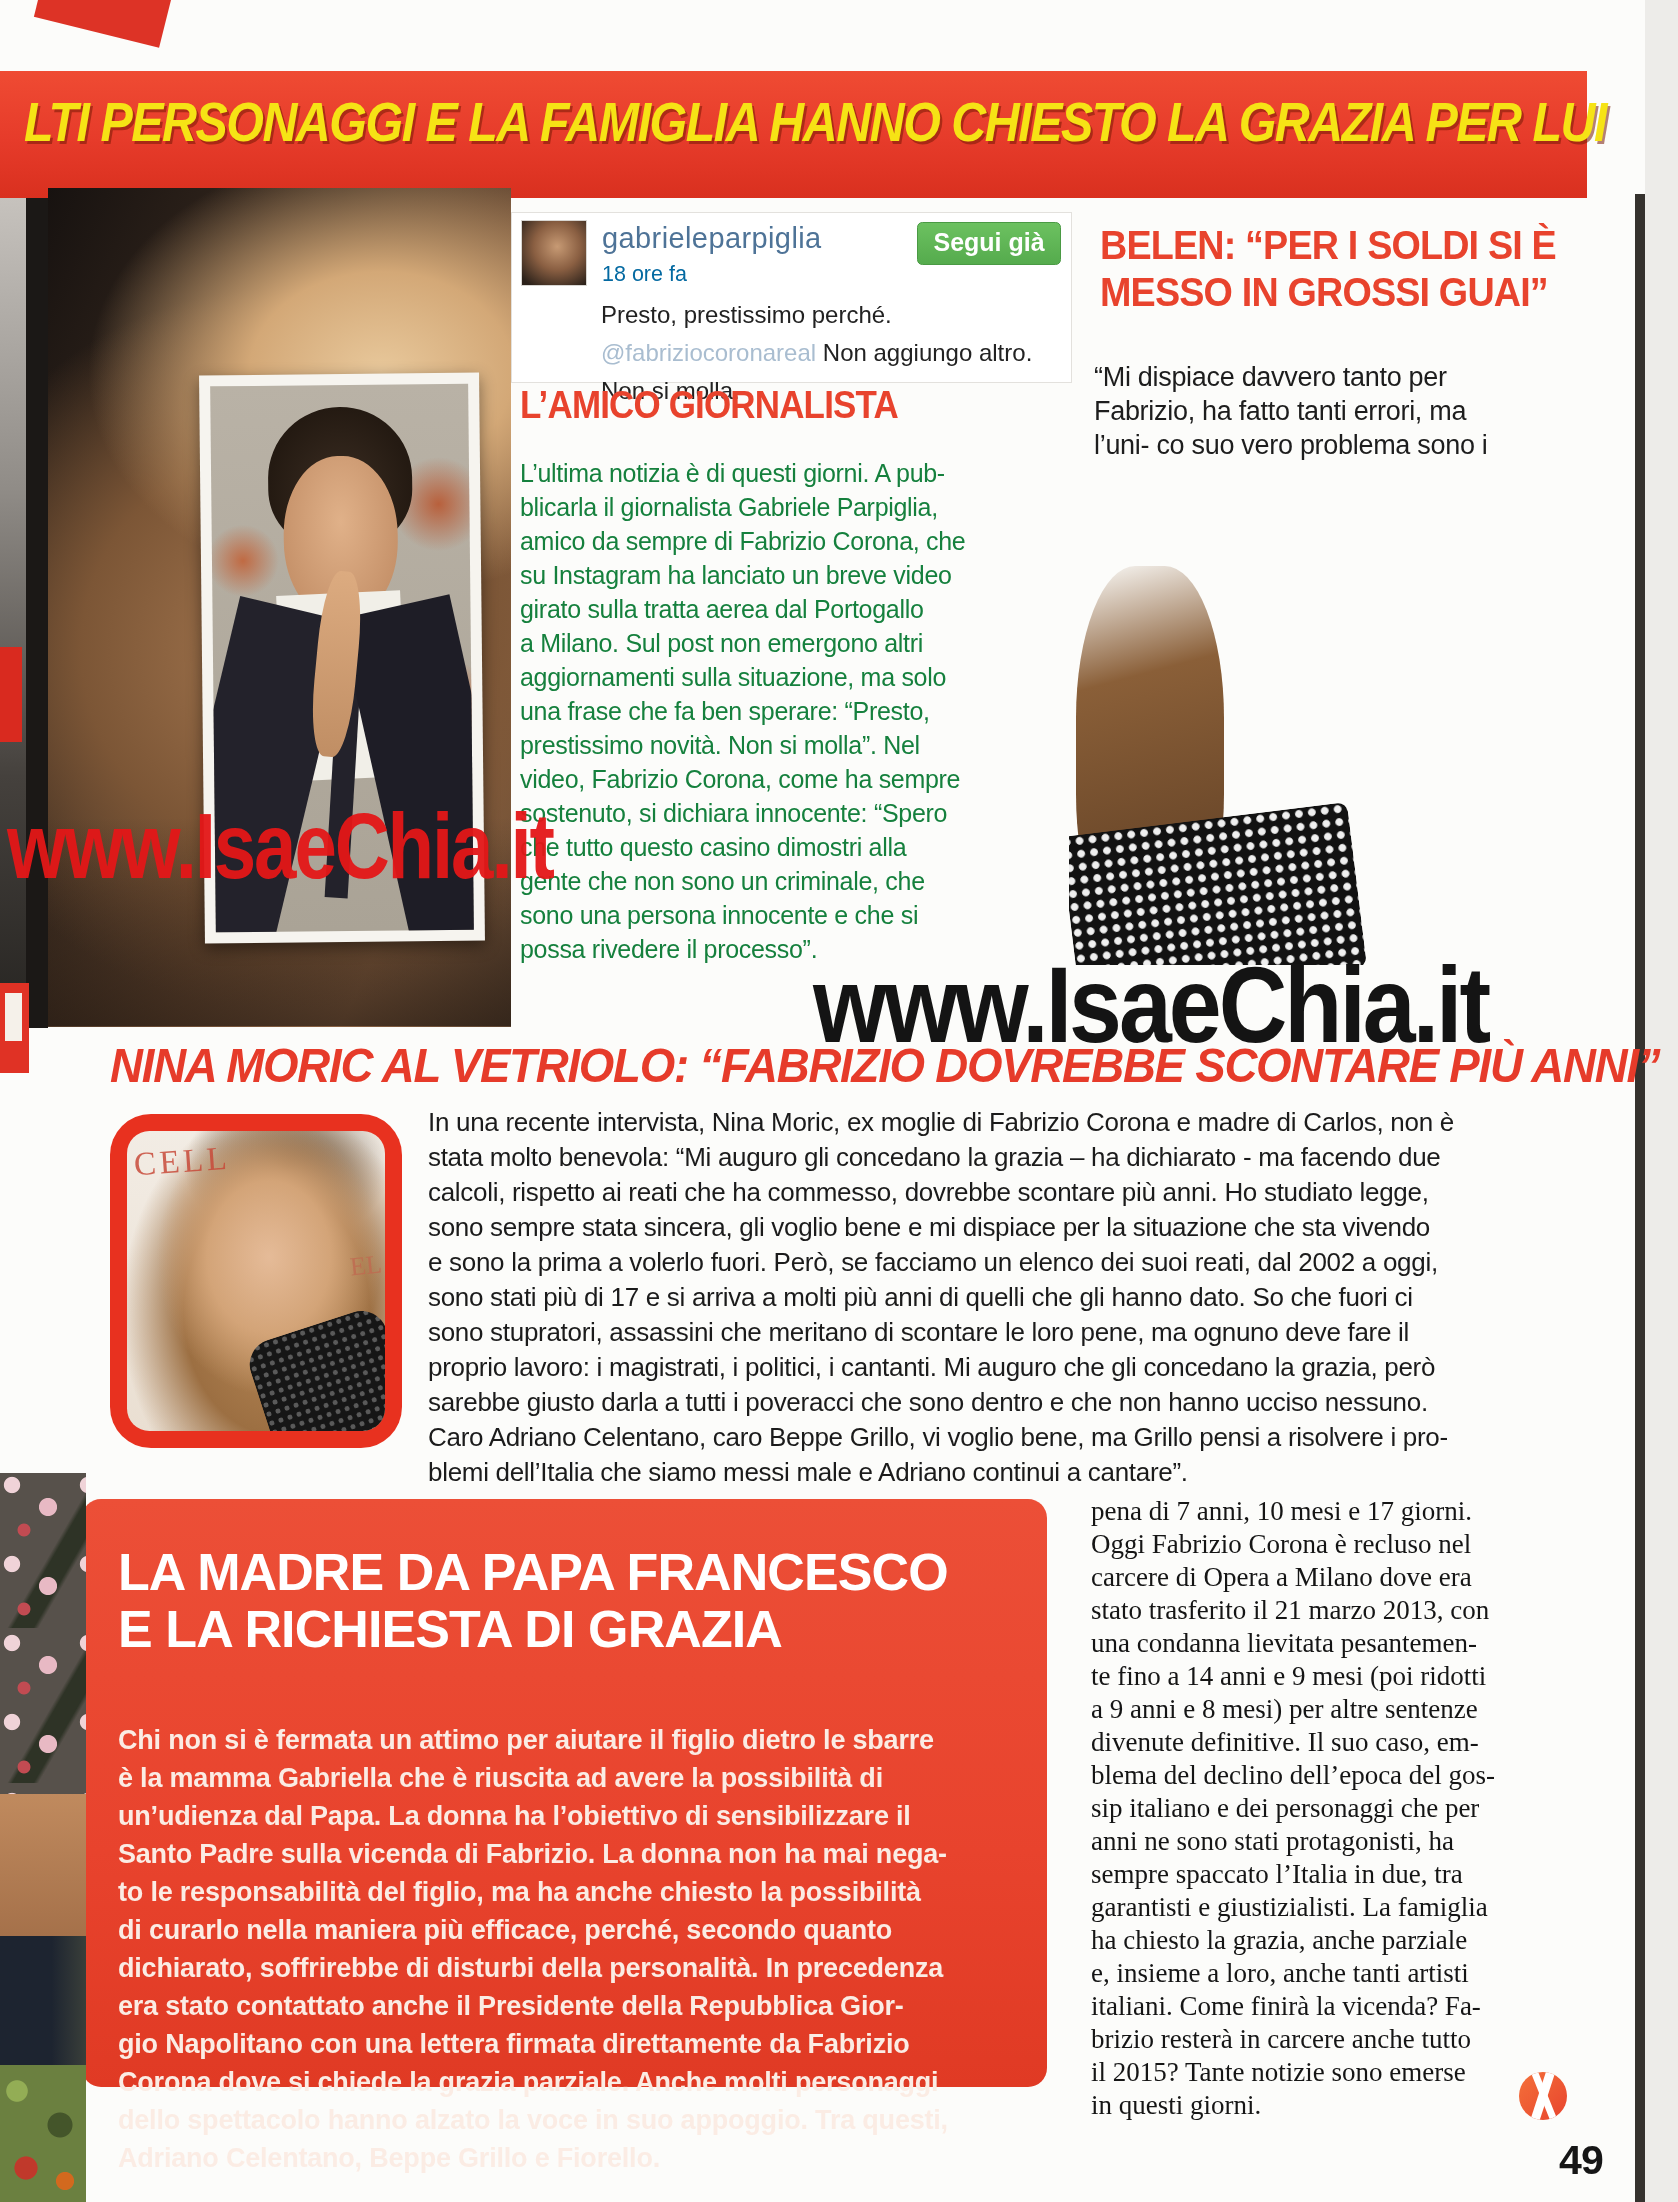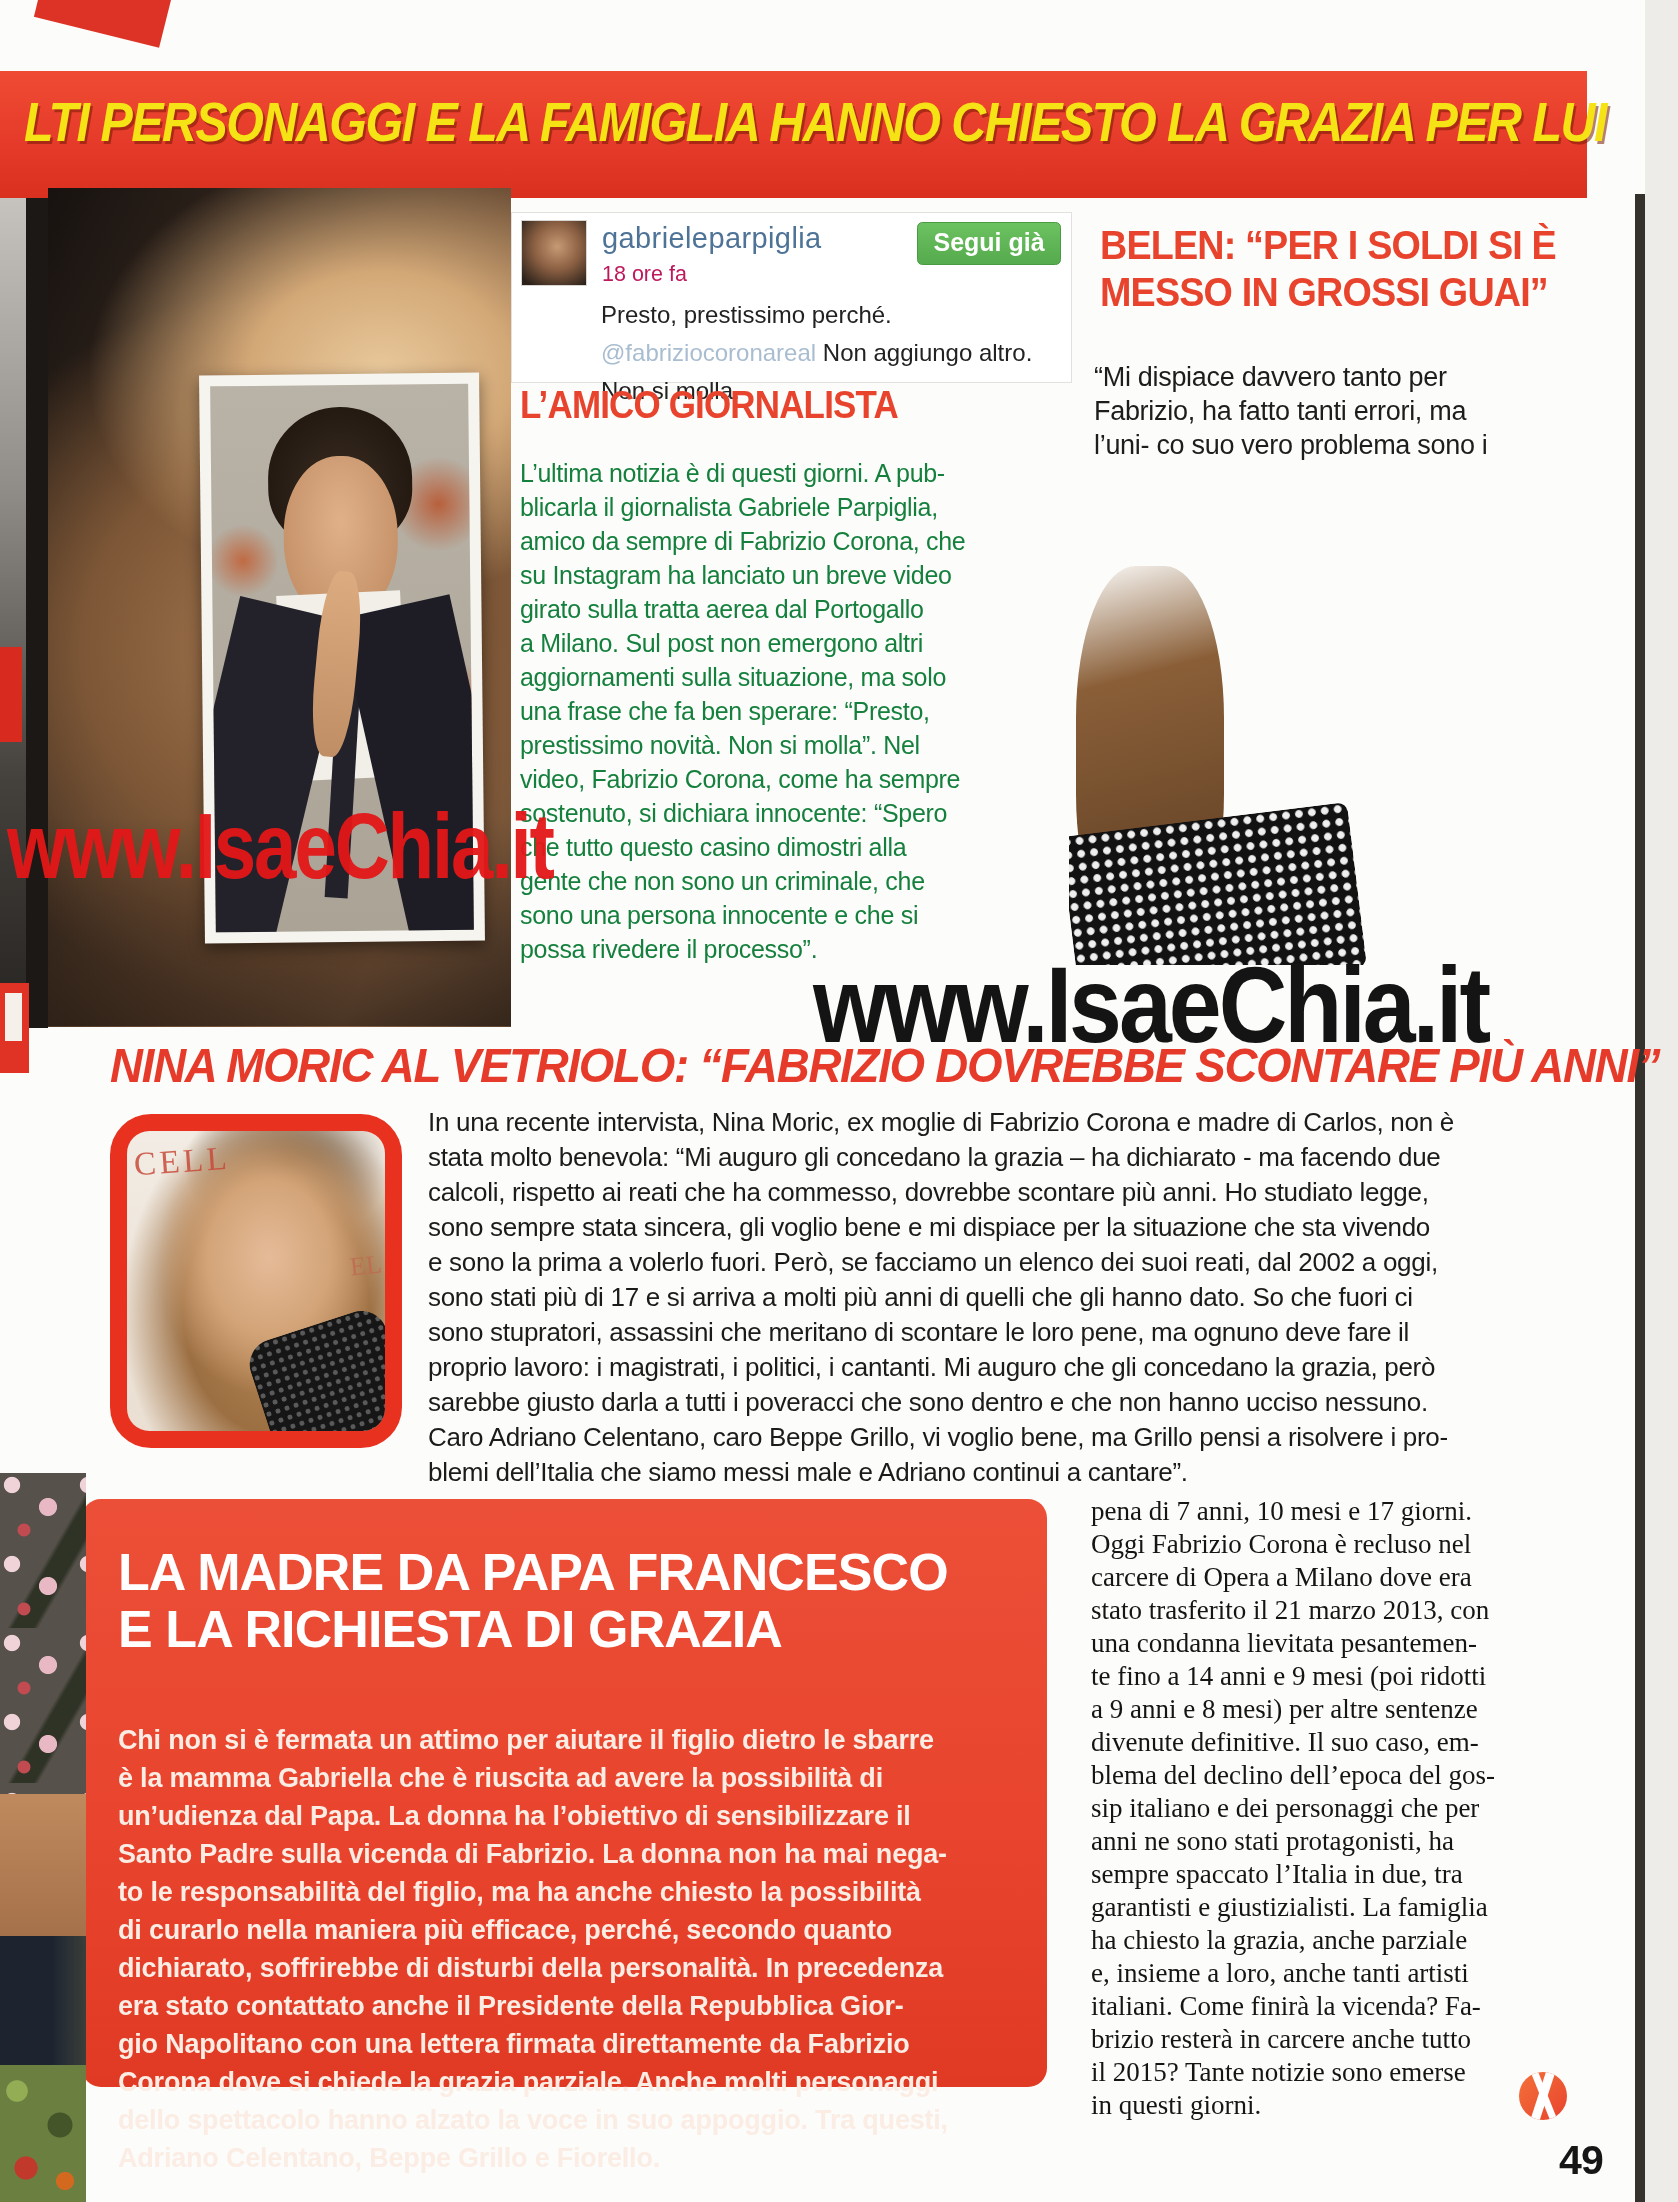--- a/index.html
+++ b/index.html
@@ -53,21 +53,21 @@
   .inset-suit-l{position:absolute;left:-8%;top:40%;width:44%;height:70%;background:#23222b;transform:rotate(14deg);}
   .inset-suit-r{position:absolute;right:-8%;top:40%;width:44%;height:70%;background:#1e1d26;transform:rotate(-12deg);}
   .inset-hand{position:absolute;left:40%;top:34%;width:16%;height:34%;background:
     linear-gradient(180deg,#dcab80 0%,#c08e64 100%);border-radius:40%;transform:rotate(6deg);}
 
   
   .ig-card{left:511px;top:212px;width:559px;height:169px;background:#fff;border:0.9px solid #e3e1dd;}
   .ig-avatar{left:521px;top:220px;width:64px;height:64px;background:
     radial-gradient(circle at 55% 40%,#c79a74 0%,#8a5f42 45%,#2b211a 90%);border:0.9px solid #d8d6d2;}
   .ig-username{left:602px;top:222px;font-size:29px;color:#4e7397;letter-spacing:0.4px;}
-  .ig-time{left:602px;top:262px;font-size:21.5px;color:#be185d;}
+  .ig-time{left:602px;top:262px;font-size:21.5px;color:#0369a1;}
   .ig-post{left:601px;top:296px;width:469px;font-size:24px;line-height:38px;color:#222;}
   .ig-mention{color:#a9bdd0;}
   .ig-follow{left:917px;top:222px;background:linear-gradient(180deg,#6cc160 0%,#55ab4d 100%);
     border:0.9px solid #4a9a44;border-radius:5.2px;color:#fff;font-size:25px;font-weight:bold;
     padding:5.2px 15.5px 6.9px 15.5px;cursor:pointer;}
 
   
   .headline{color:#e8432d;font-weight:bold;letter-spacing:-0.9px;white-space:pre-line;}
   .amico-title{left:520px;top:384px;font-size:38px;transform:scaleX(.92);transform-origin:left top;}
   .amico-body{left:520px;top:456px;width:555px;font-size:25px;line-height:34px;color:#15803d;letter-spacing:-0.3px;}

